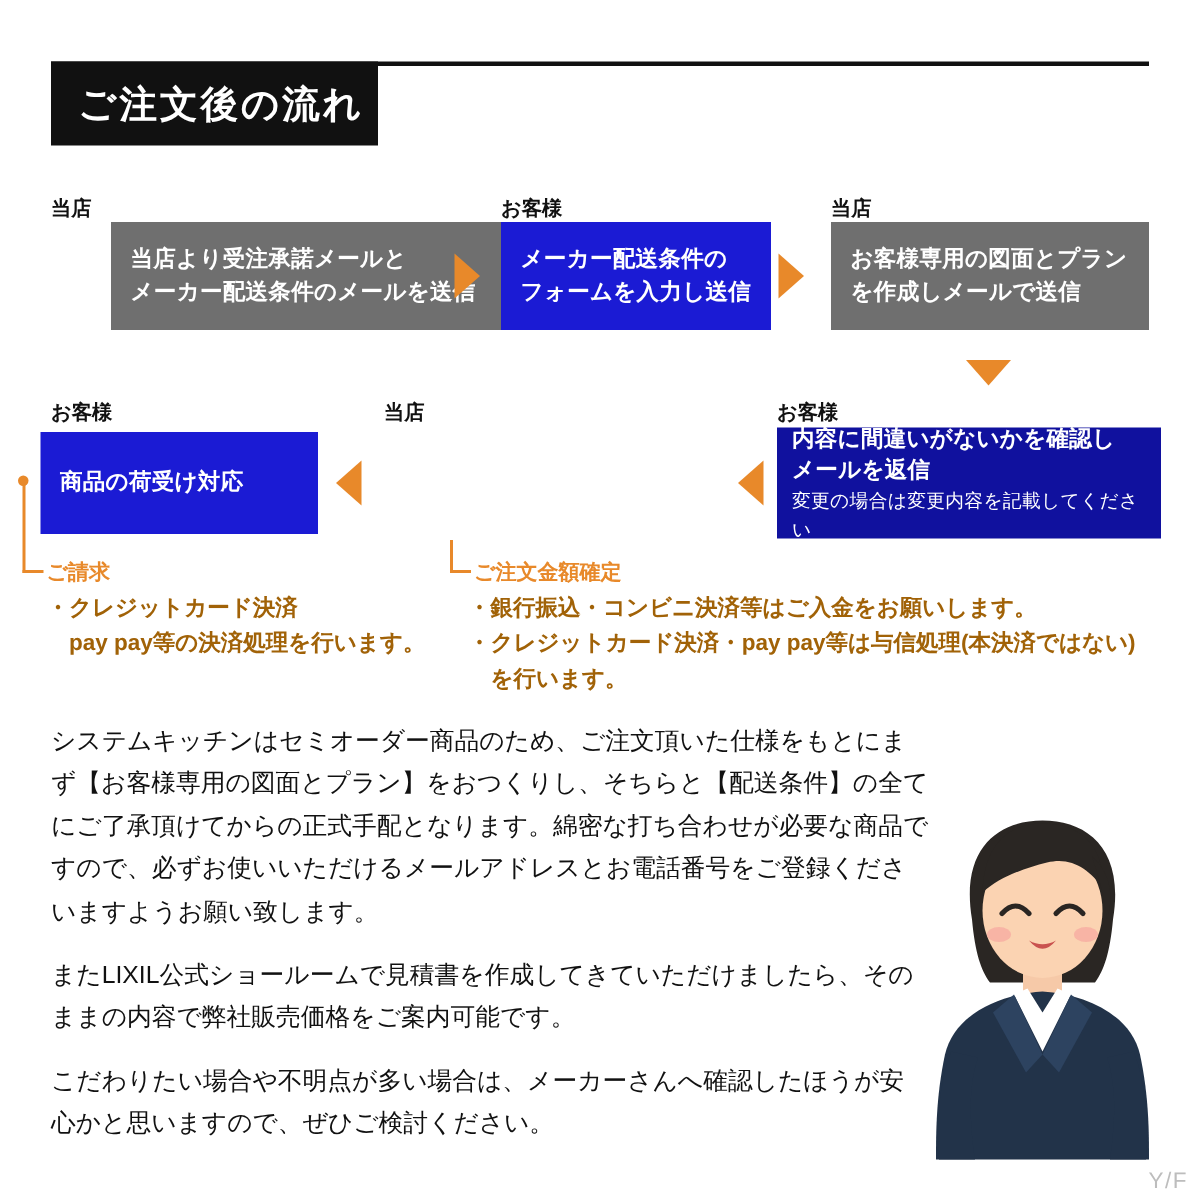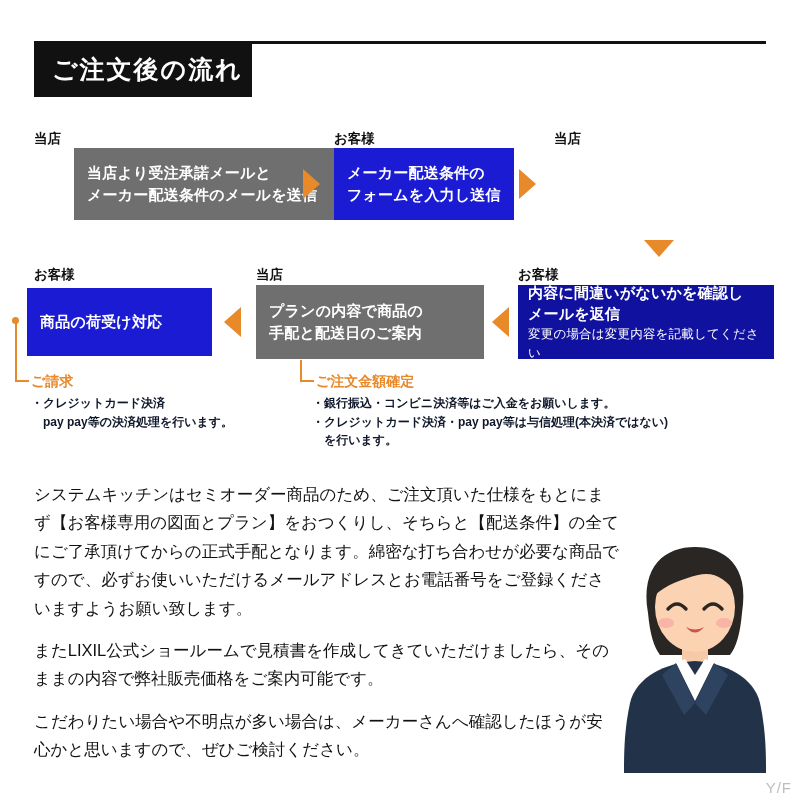--- a/index.html
+++ b/index.html
@@ -62,21 +62,21 @@
     border-left:15px solid transparent;
     border-right:15px solid transparent;
     border-top:17px solid #e8892a;
   }
 
   
   .conn{position:absolute;border-color:#e8892a;border-style:solid;border-width:0;}
   .dot{position:absolute;width:7px;height:7px;border-radius:50%;background:#e8892a;}
 
   .note{
-    position:absolute;font-size:12px;color:#0f172a;font-weight:700;line-height:1.55;
+    position:absolute;font-size:15px;color:#a16207;font-weight:700;line-height:1.55;
     white-space:pre;
   }
   .note-head{
     position:absolute;font-size:14px;color:#e8892a;font-weight:700;white-space:nowrap;
   }
 
   
   .para{
     position:absolute;left:34px;top:480px;width:732px;height:290px;
     font-size:16.5px;line-height:1.72;color:#111;
@@ -109,35 +109,35 @@
 
   <div class="caption" style="left:334px;top:130px;">お客様</div>
   <div class="fbox navy" style="left:334px;top:148px;width:180px;height:72px;">
     <span style="white-space:pre-line;">メーカー配送条件の
 フォームを入力し送信</span>
   </div>
 
   <div class="tri-right" style="left:519px;top:169px;"></div>
 
   <div class="caption" style="left:554px;top:130px;">当店</div>
+  <div class="fbox gray" style="left:554px;top:148px;width:212px;height:72px;">
+    <span style="white-space:pre-line;">お客様専用の図面とプラン
+を作成しメールで送信</span>
+  </div>
 
   <div class="tri-down" style="left:644px;top:240px;"></div>
 
   <div class="caption" style="left:34px;top:266px;">お客様</div>
   <div class="fbox navy" style="left:27px;top:288px;width:185px;height:68px;justify-content:flex-start;">
     <span style="white-space:pre-line;">商品の荷受け対応</span>
   </div>
 
   <div class="tri-left" style="left:224px;top:307px;"></div>
 
   <div class="caption" style="left:256px;top:266px;">当店</div>
-  <div class="fbox gray" style="left:256px;top:285px;width:228px;height:74px;">
-    <span style="white-space:pre-line;">プランの内容で商品の
-手配と配送日のご案内</span>
-  </div>
 
   <div class="tri-left" style="left:492px;top:307px;"></div>
 
   <div class="caption" style="left:518px;top:266px;">お客様</div>
   <div class="fbox navy2" style="left:518px;top:285px;width:256px;height:74px;flex-direction:column;align-items:flex-start;justify-content:center;padding:12px 10px;">
     <span style="white-space:pre-line;">内容に間違いがないかを確認し
 メールを返信</span>
     <span class="sub">変更の場合は変更内容を記載してください</span>
   </div>
 

